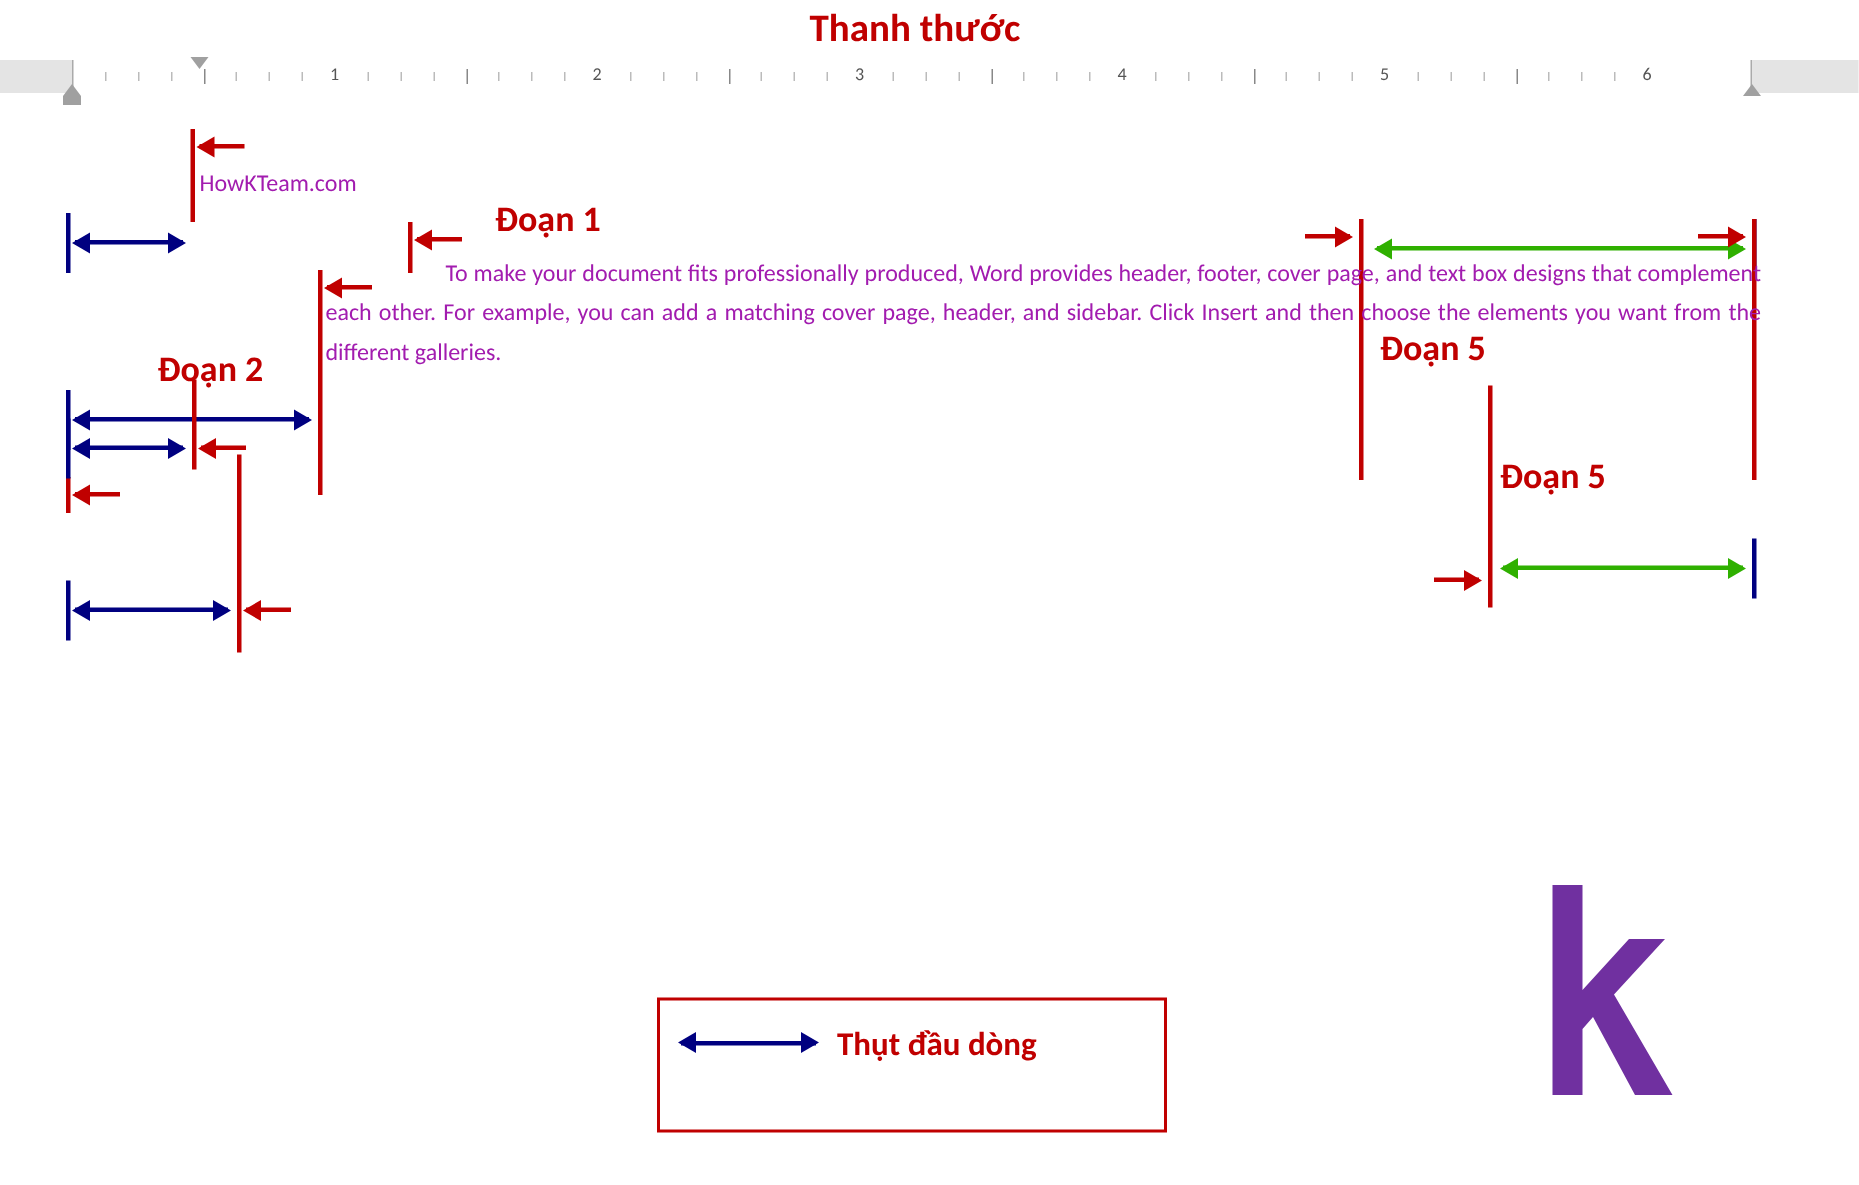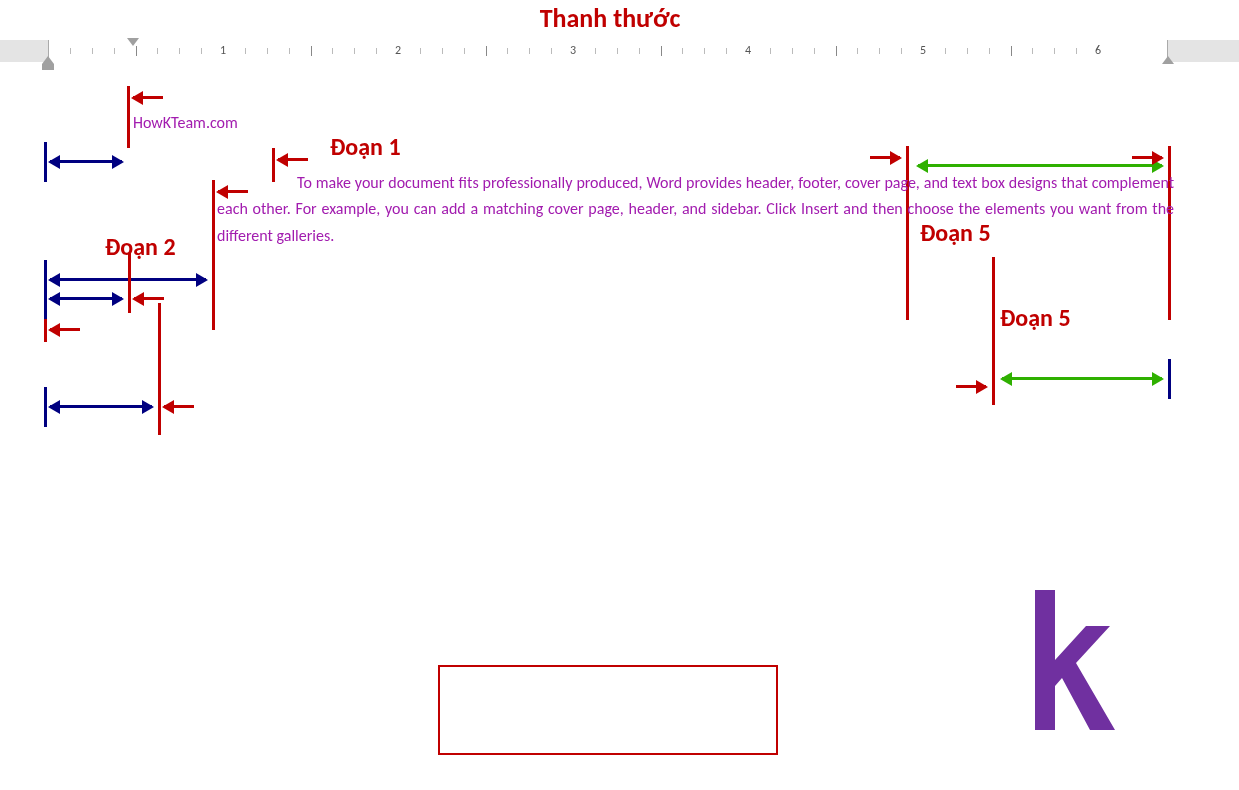--- a/index.html
+++ b/index.html
@@ -366,17 +366,24 @@
       <div class="arrow-head-l"></div>
         <div class="arrow-head-r"></div>
     </div>
     <div class="label" style="left:1000px;top:36px;">Đoạn 5</div>
 
   </div>
 
 </div>
 
 <div class="legend-box">
+  <div class="legend-row">
+    <div class="legend-arrow blue">
+        <div class="hl"></div>
+        <div class="hr"></div>
+      </div>
+    <div class="legend-text">Thụt đầu dòng</div>
+  </div>
 </div>
 
 <svg class="logo" width="120" height="140" viewBox="0 0 120 140">
   <path d="M 25 0 L 45 0 L 45 70 L 76 36 L 100 36 L 66 73 L 105 140 L 80 140 L 52 88 L 45 96 L 45 140 L 25 140 Z" fill="#7030a0"></path>
 </svg>
 
 </body></html>

